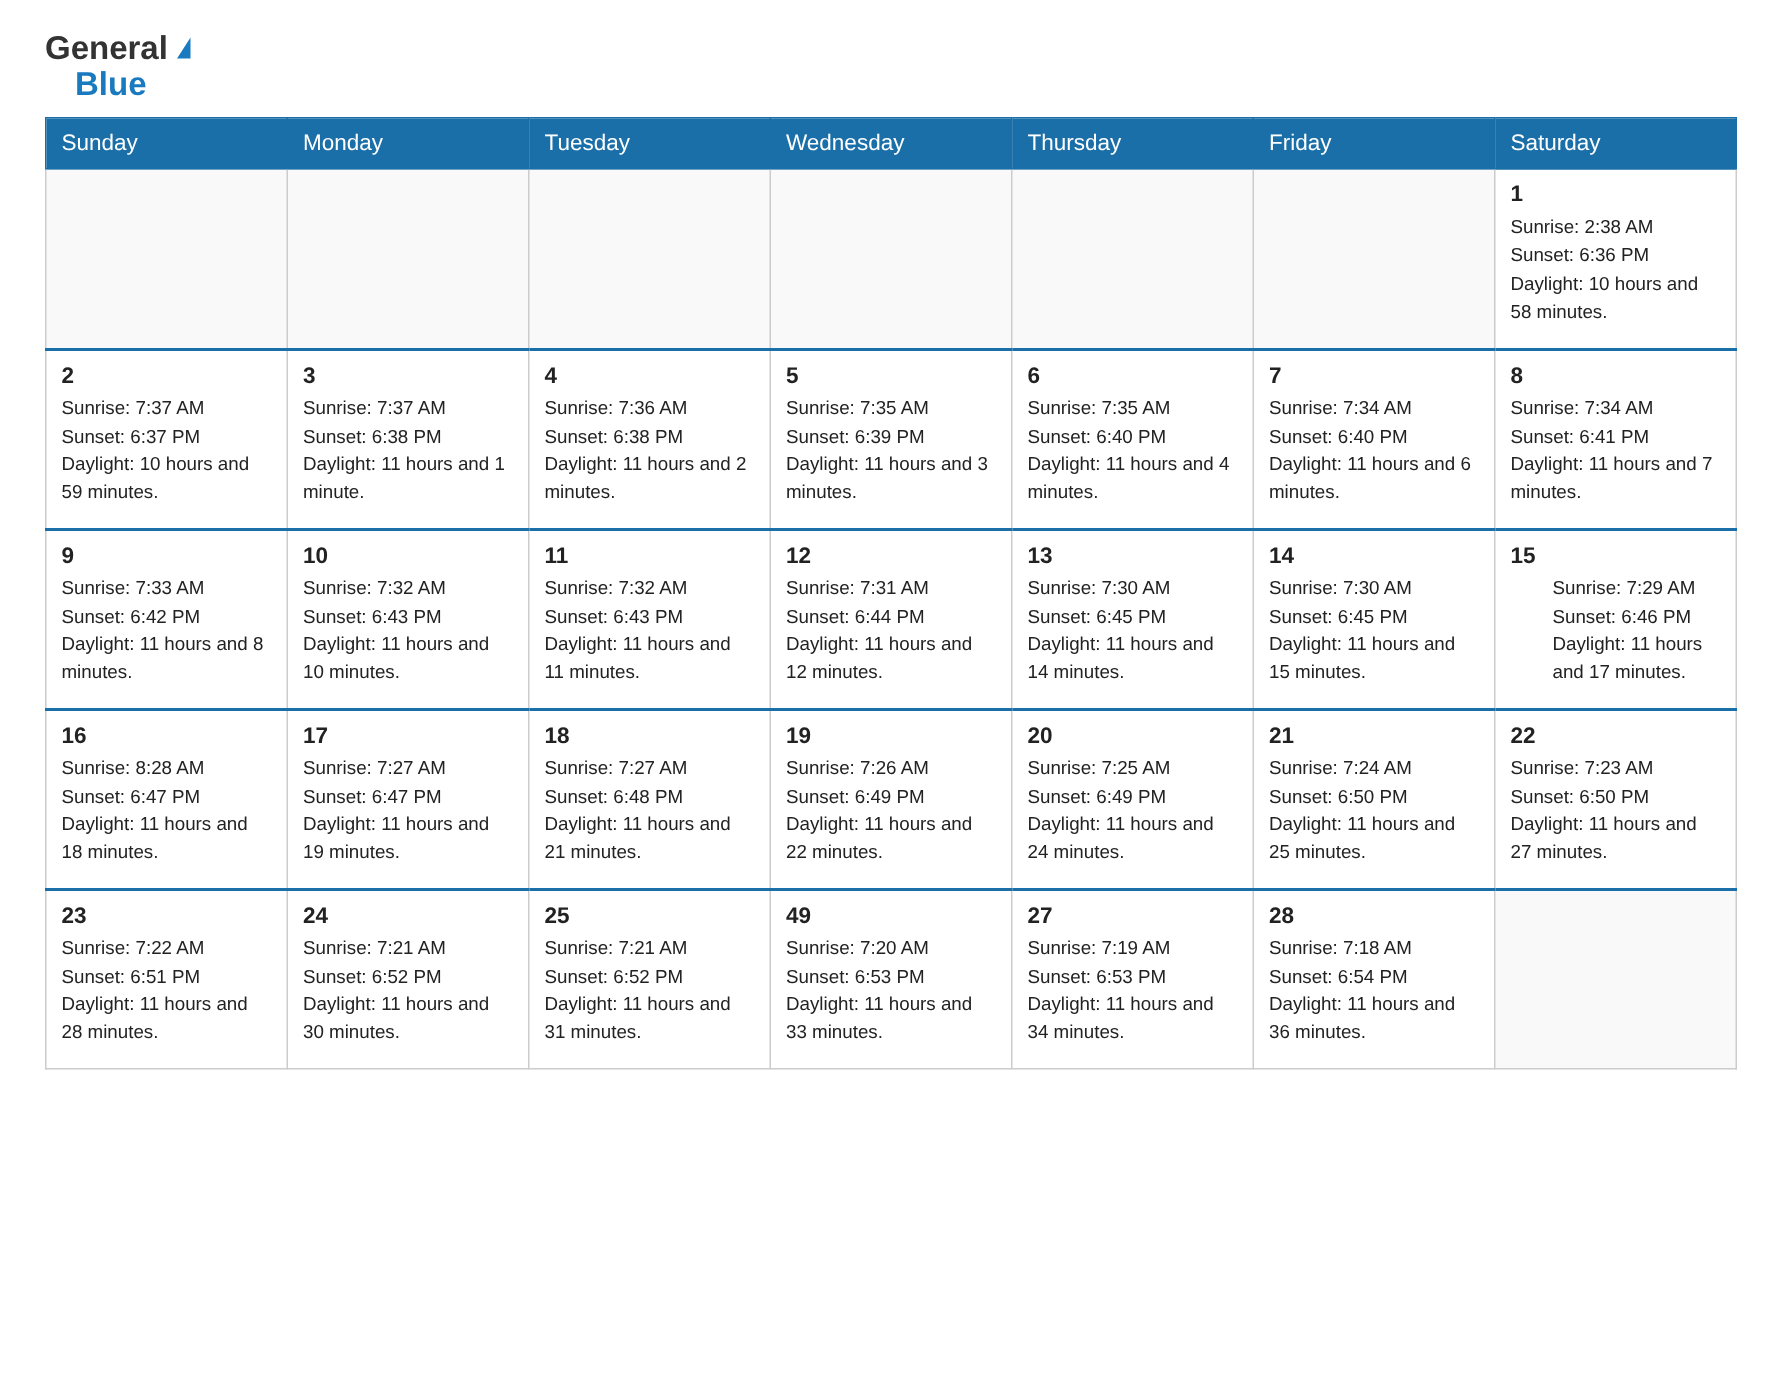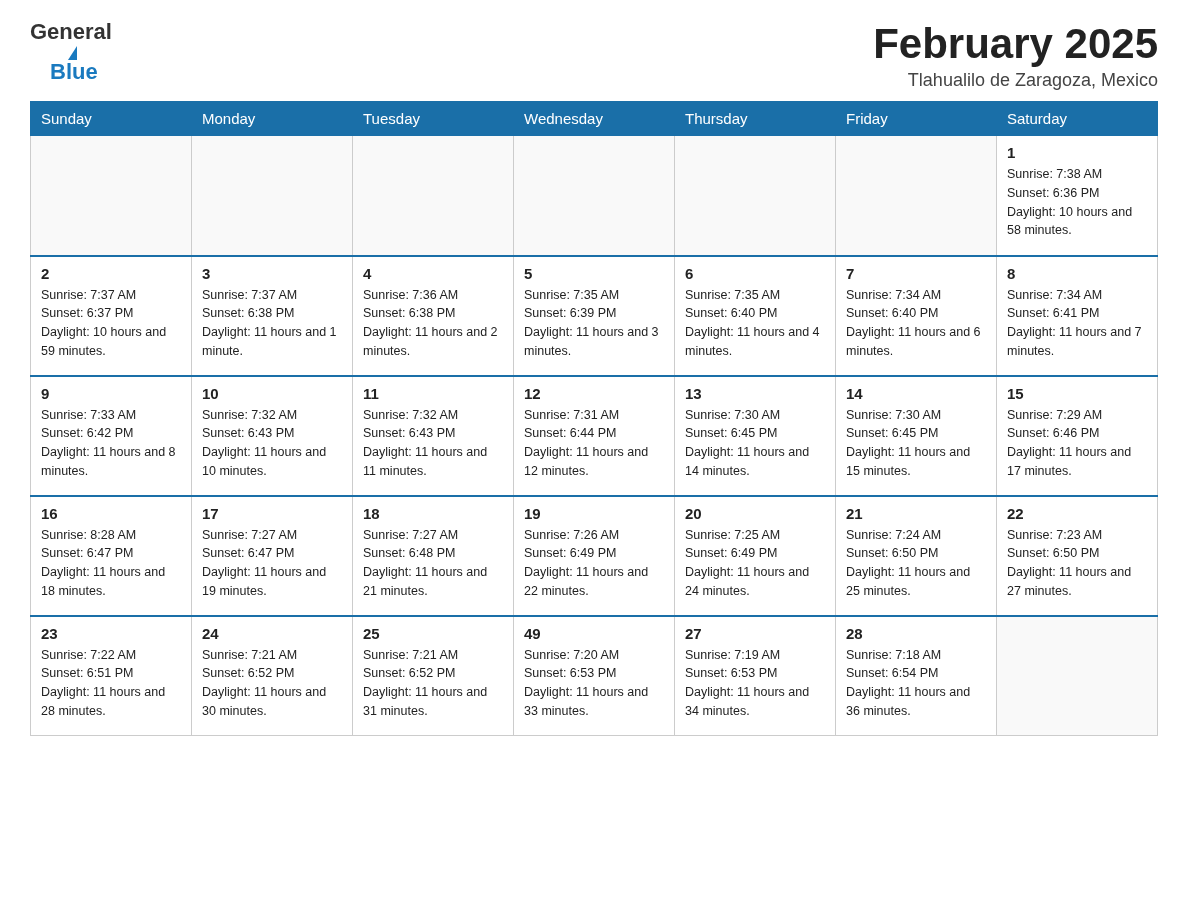--- a/index.html
+++ b/index.html
@@ -85,32 +85,28 @@
     .row-divider td {
       border-top: 2px solid #1a6fa8;
     }
   </style>
 </head>
 <body>
 
 <div class="header">
   <div class="logo">
     <div style="display:flex; flex-direction:column; line-height:1.1;">
-      <div style="display:flex; align-items:center; gap:2px;flex-direction:column;">
+      <div style="display:flex; align-items:center; gap:2px;">
         <span class="logo-text-general">General</span>
         <div style="display:flex; flex-direction:column; align-items:flex-start; margin-left:2px;">
           <div style="width:0;height:0;border-left:9px solid transparent;border-right:0px solid transparent;border-bottom:14px solid #1a7abf; margin-left:2px;"></div>
         </div>
       </div>
       <span class="logo-text-blue" style="margin-left:20px;">Blue</span>
     </div>
-  </div>
-  <div class="header-right">
-    <div class="month-title">February 2025</div>
-    <div class="location">Tlahualilo de Zaragoza, Mexico</div>
   </div>
 </div>
 
 <table class="calendar">
   <thead>
     <tr>
     <th>Sunday</th>
         <th>Monday</th>
         <th>Tuesday</th>
         <th>Wednesday</th>
@@ -122,21 +118,21 @@
   <tbody id="calendar-body">
   <tr>
         <td class="empty"></td>
         <td class="empty"></td>
         <td class="empty"></td>
         <td class="empty"></td>
         <td class="empty"></td>
         <td class="empty"></td>
         <td>
           <div class="day-number">1</div>
-          <div class="day-info" style="white-space: pre-line;">Sunrise: 7:38 AM
+          <div class="day-info" style="white-space: pre-line;">Sunrise: 2:38 AM
 Sunset: 6:36 PM
 Daylight: 10 hours and 58 minutes.</div>
         </td>
       </tr>
       <tr class="row-divider">
         <td>
           <div class="day-number">2</div>
           <div class="day-info" style="white-space: pre-line;">Sunrise: 7:37 AM
 Sunset: 6:37 PM
 Daylight: 10 hours and 59 minutes.</div>
@@ -210,21 +206,21 @@
 Daylight: 11 hours and 14 minutes.</div>
         </td>
         <td>
           <div class="day-number">14</div>
           <div class="day-info" style="white-space: pre-line;">Sunrise: 7:30 AM
 Sunset: 6:45 PM
 Daylight: 11 hours and 15 minutes.</div>
         </td>
         <td>
           <div class="day-number">15</div>
-          <div class="day-info" style="white-space: pre-line;">Sunrise: 7:29 AM
+          <div class="day-info" style="white-space: pre-line; margin-left: 28px;">Sunrise: 7:29 AM
 Sunset: 6:46 PM
 Daylight: 11 hours and 17 minutes.</div>
         </td>
       </tr>
       <tr class="row-divider">
         <td>
           <div class="day-number">16</div>
           <div class="day-info" style="white-space: pre-line;">Sunrise: 8:28 AM
 Sunset: 6:47 PM
 Daylight: 11 hours and 18 minutes.</div>

